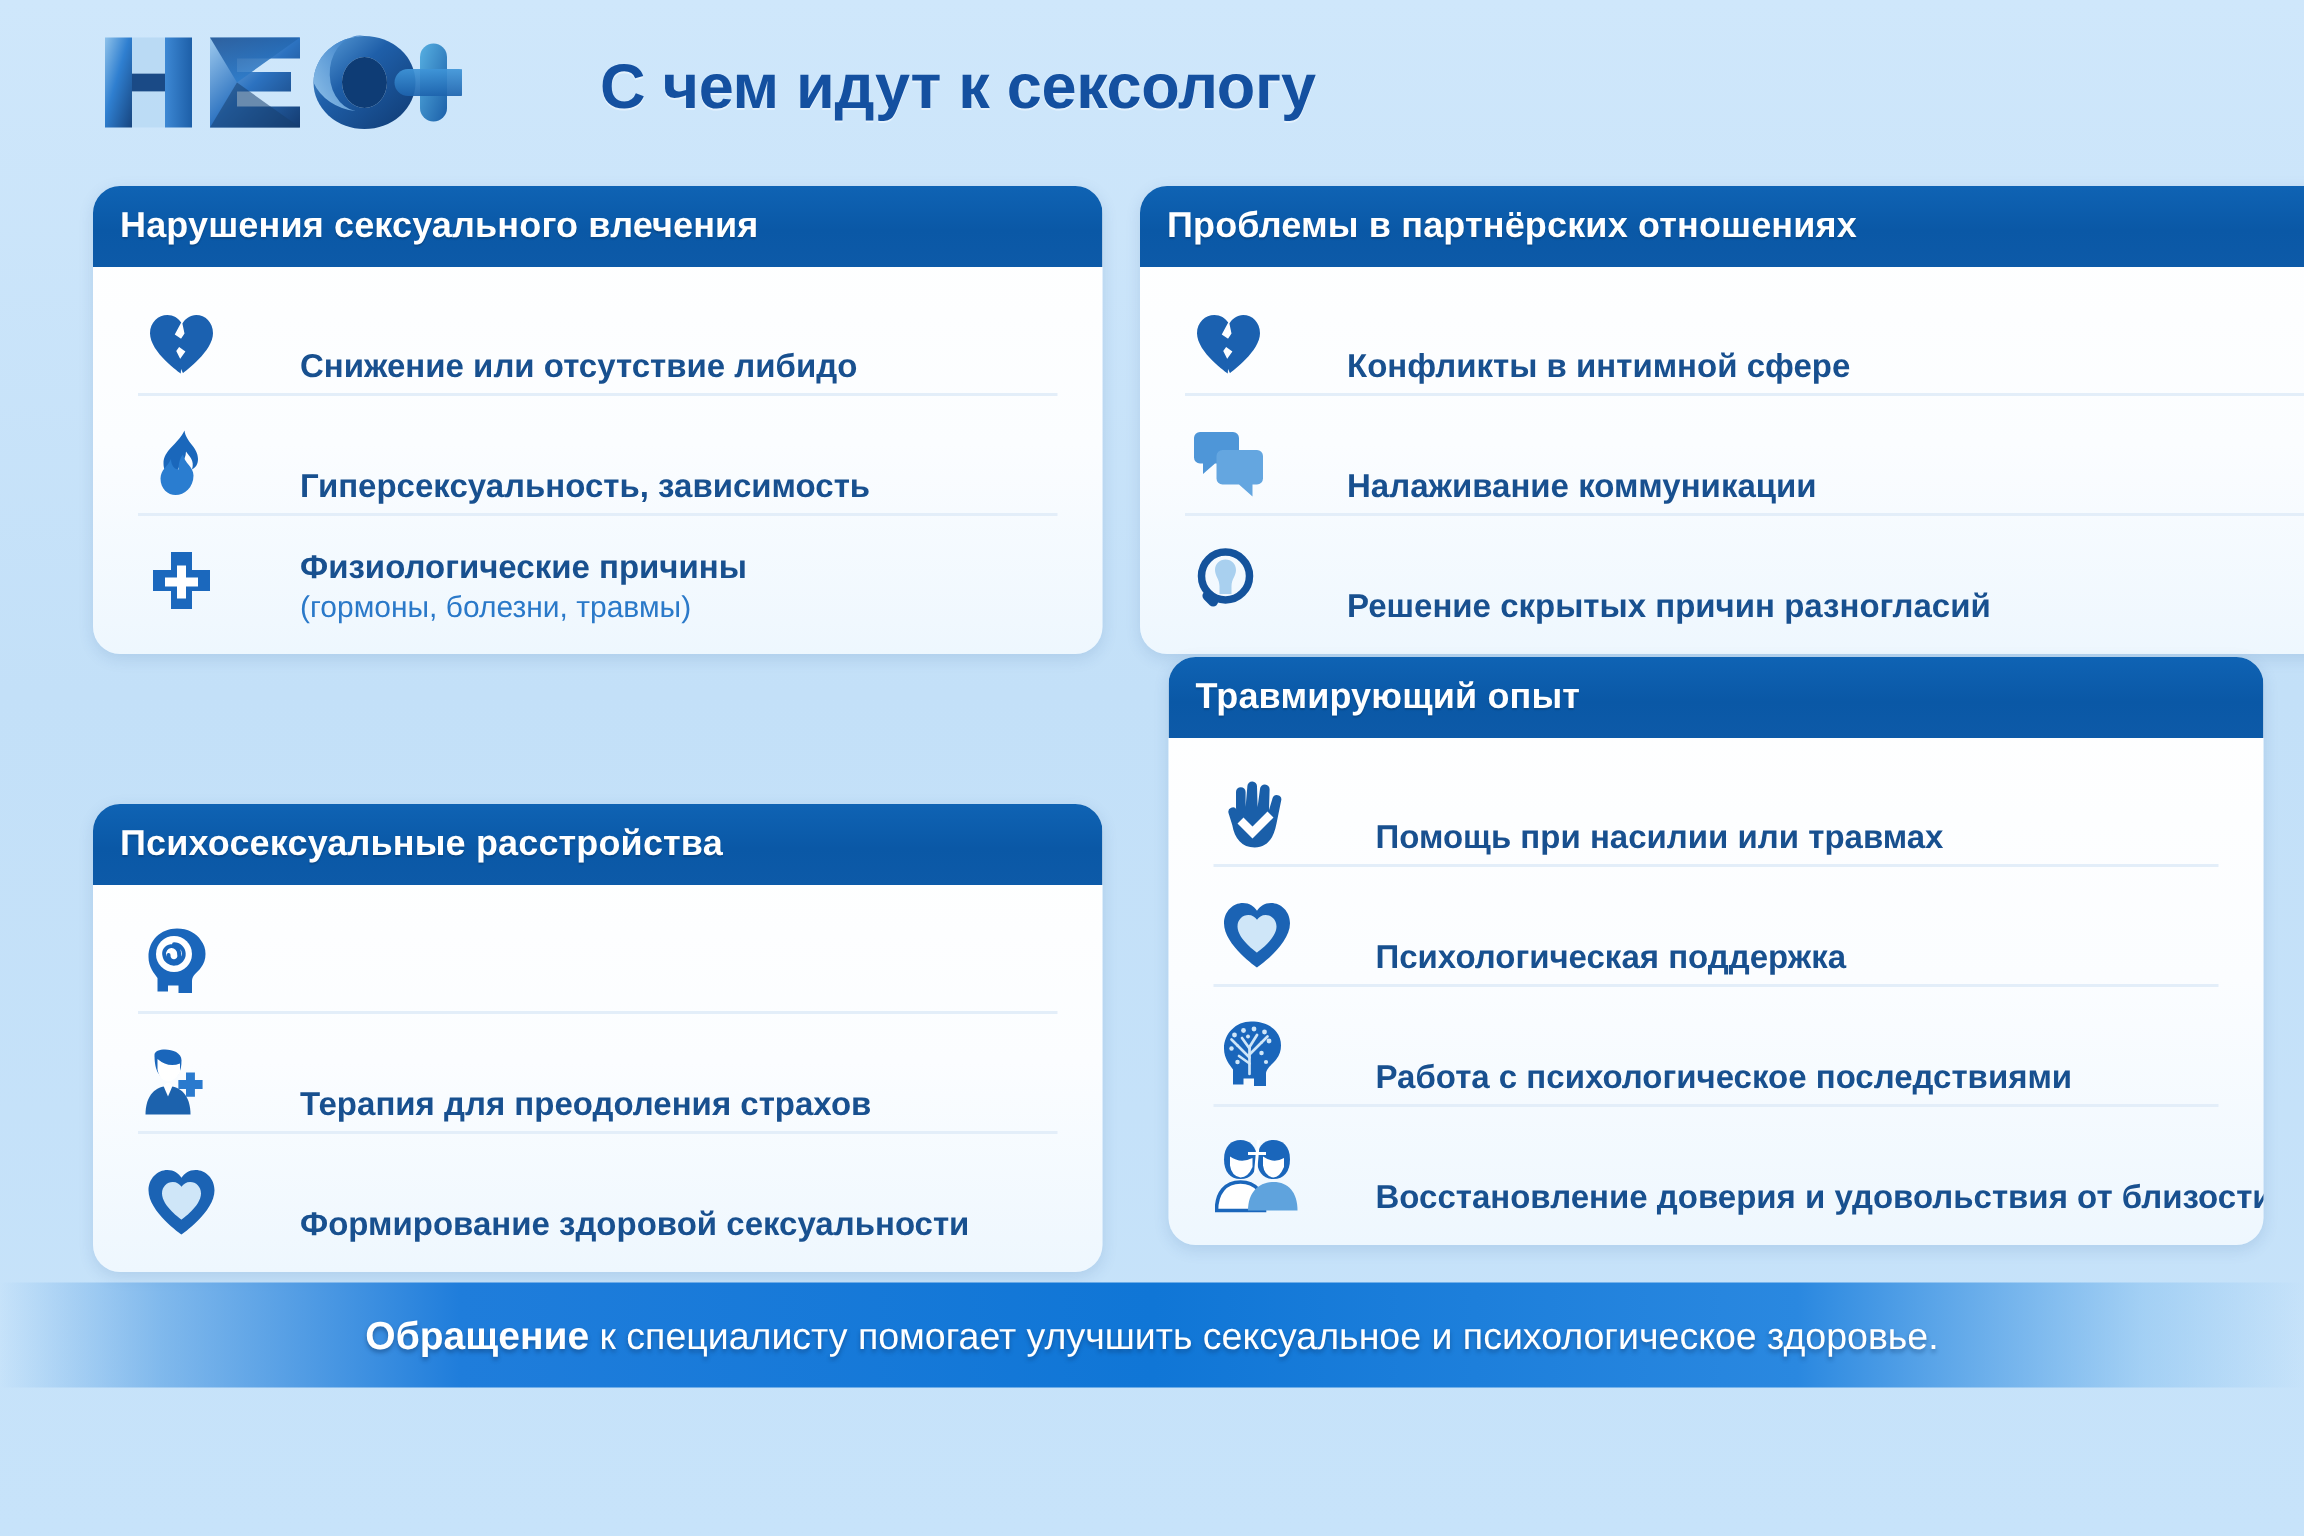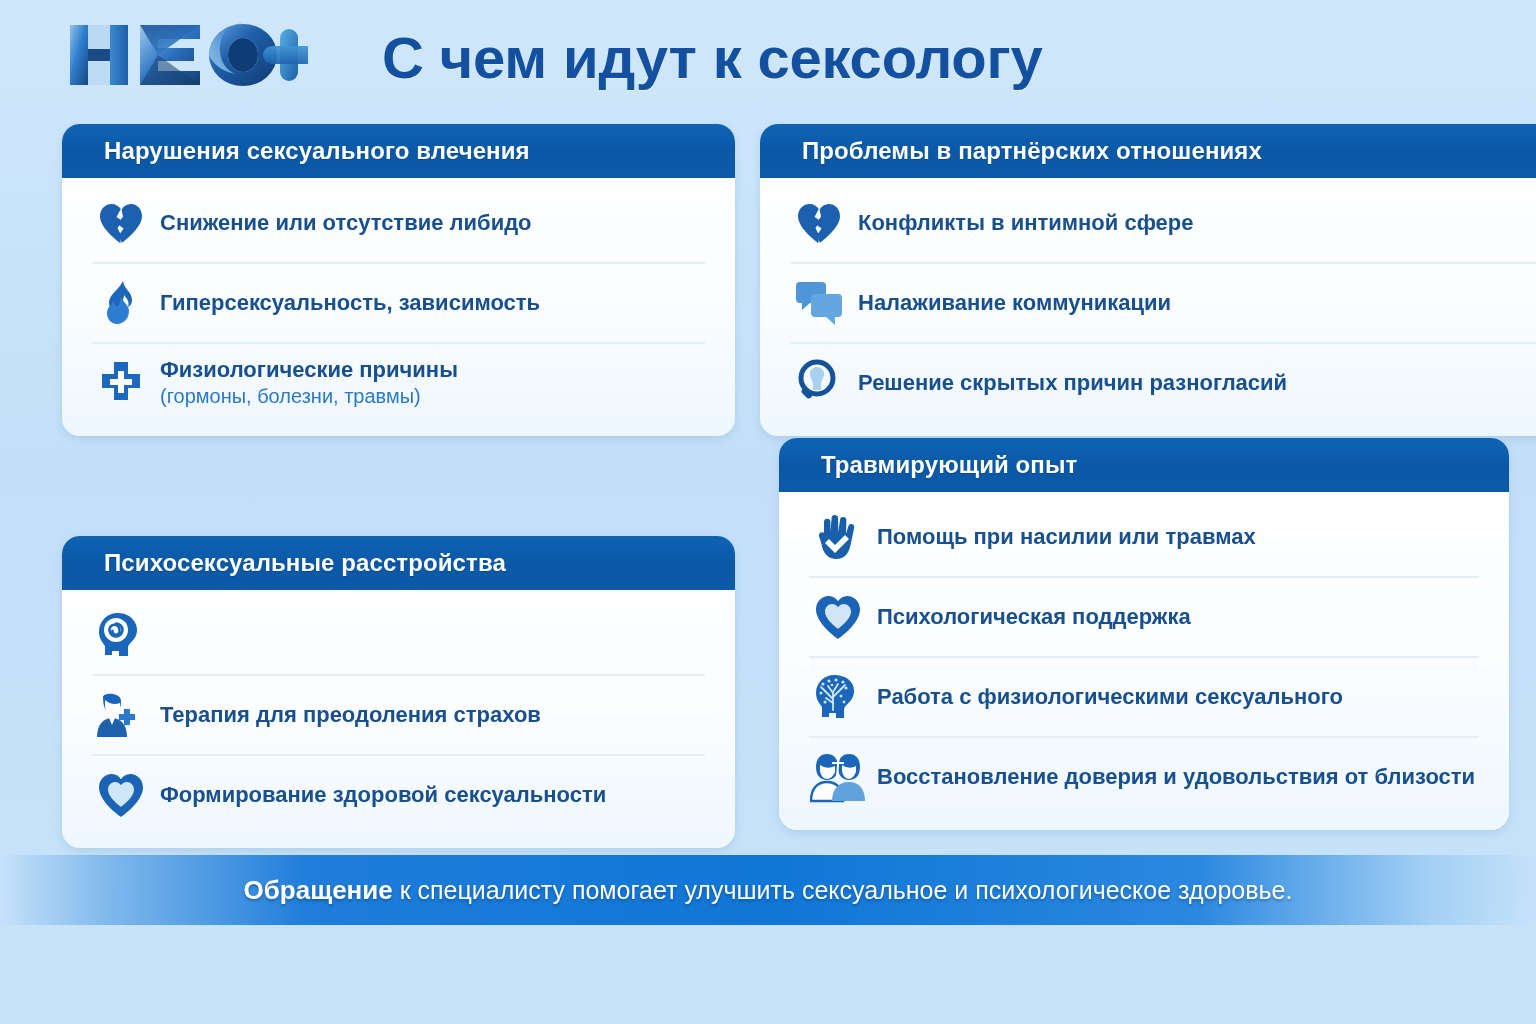--- a/index.html
+++ b/index.html
@@ -29,67 +29,68 @@
     top: 14px;
     width: 260px;
     height: 82px;
     display: flex;
     align-items: center;
   }
   #logo svg { display: block; }
 
   #page-title {
     position: absolute;
-    left: 382px;
+    left: 400px;
     top: 22px;
     width: 690px;
     height: 72px;
     line-height: 72px;
-    font-size: 58px;
+    font-size: 42px;
     font-weight: bold;
     color: #1450a0;
     letter-spacing: -0.2px;
     white-space: nowrap;
     text-shadow: 0 1px 0 rgba(255,255,255,0.45);
   }
 
   
   .card {
     position: absolute;
     border-radius: 18px;
     background: linear-gradient(180deg, #ffffff 0%, #fbfdff 55%, #eef7fe 100%);
     box-shadow: 0 3px 10px rgba(30,80,140,0.13);
     overflow: hidden;
   }
   .card-header {
     height: 54px;
     background: linear-gradient(180deg, #0f63b4 0%, #0a58a6 55%, #0d5aa8 100%);
     display: flex;
     align-items: center;
-    padding-left: 42px;
+    padding-left: 18px;
     box-sizing: border-box;
   }
   .card-header-title {
     color: #ffffff;
     font-size: 24px;
     font-weight: bold;
     letter-spacing: 0.1px;
     white-space: nowrap;
     text-shadow: 0 1px 1px rgba(0,0,0,0.18);
   }
   .card-body {
     padding: 6px 30px 14px 30px;
   }
 
   .row {
     display: flex;
-    align-items: center;
+    align-items: flex-end;
     border-bottom: 2px solid #e3eef9;
     min-height: 70px;
     padding: 4px 0;
+    gap: 40px;
   }
   .row:last-child { border-bottom: none; }
 
   .row-icon {
     flex: 0 0 58px;
     width: 58px;
     height: 58px;
     display: flex;
     align-items: center;
     justify-content: center;
@@ -407,21 +408,21 @@
               <circle cx="33" cy="16" r="1.6"></circle>
               <circle cx="8" cy="21" r="1.5"></circle>
               <circle cx="12" cy="30" r="1.5"></circle>
               <circle cx="28" cy="24" r="1.5"></circle>
               <circle cx="31" cy="30" r="1.4"></circle>
               <circle cx="19" cy="13" r="1.3"></circle>
             </g>
           </svg>
       </span>
       <span class="row-text">
-        <span class="row-label">Работа с физиологическими сексуального</span>
+        <span class="row-label">Работа с психологическое последствиями</span>
       </span>
     </div>
 
     <div class="row">
       <span class="row-icon">
         <svg width="56" height="52" viewBox="0 0 56 52">
             <path d="M6 16 C6 7 11 3 17 3 C23 3 28 7 28 16 C28 24 24 29 17 29 C10 29 6 24 6 16 Z" fill="#1a66bb"></path>
             <path d="M10 14 q7 5 15 1 l0 6 q-3 7 -8 7 q-6 -1 -7 -8 z" fill="#ffffff"></path>
             <path d="M28 16 C28 7 33 3 39 3 C45 3 50 7 50 16 C50 24 46 29 39 29 C32 29 28 24 28 16 Z" fill="#1a66bb"></path>
             <path d="M32 14 q7 5 14 1 l0 6 q-3 7 -7 7 q-6 -1 -7 -8 z" fill="#ffffff"></path>

